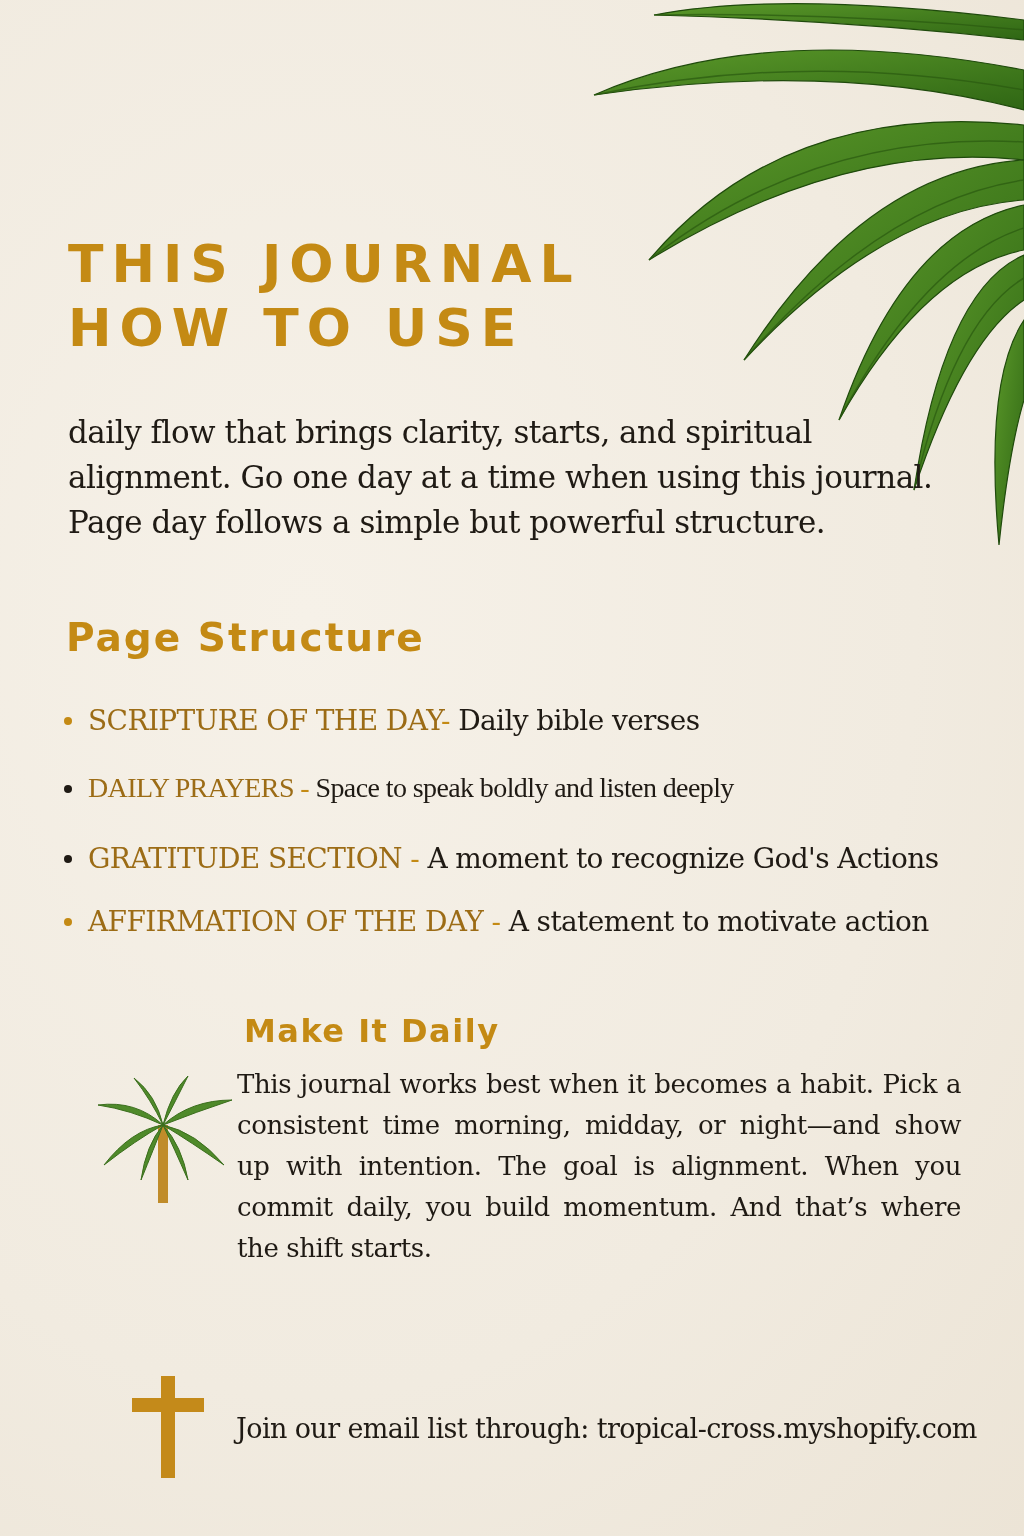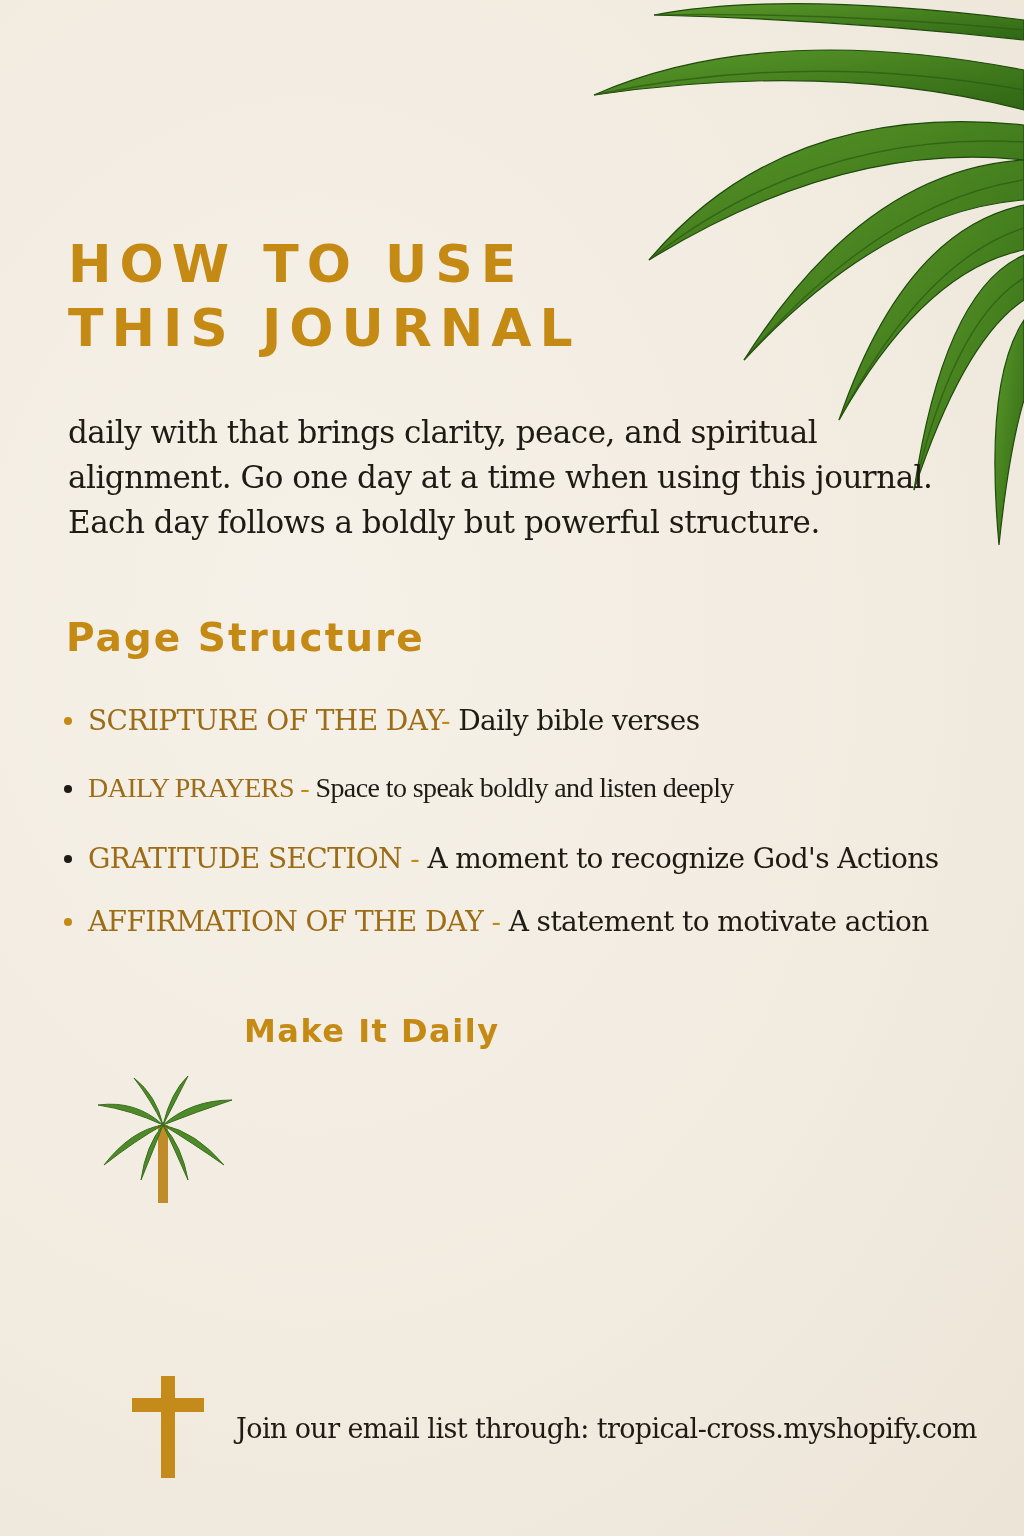--- a/index.html
+++ b/index.html
@@ -91,28 +91,28 @@
       <path d="M70 15 Q250 12 440 30"></path>
       <path d="M10 95 Q220 50 440 90"></path>
       <path d="M65 260 Q230 130 440 142"></path>
       <path d="M160 360 Q300 200 440 180"></path>
       <path d="M255 420 Q340 260 440 228"></path>
       <path d="M330 490 Q370 320 440 278"></path>
     </g>
   </svg>
 
   <h1 class="title">
+    <span style="display:block">THIS JOURNAL</span>
     <span style="display:block">HOW TO USE</span>
-    <span style="display:block">THIS JOURNAL</span>
   </h1>
 
   <p class="intro">
-    <span>daily with that brings clarity, peace, and spiritual</span>
+    <span>daily flow that brings clarity, starts, and spiritual</span>
     <span>alignment. Go one day at a time when using this journal.</span>
-    <span>Each day follows a boldly but powerful structure.</span>
+    <span>Page day follows a simple but powerful structure.</span>
   </p>
 
   <h2 class="sec-title">Page Structure</h2>
 
   <div class="list">
     <div class="li" style="left:64px; top:704px;">
       <span class="dot" style="background:#c48a14"></span><span class="key">SCRIPTURE OF THE DAY</span><span class="sep">- </span><span class="desc">Daily bible verses</span>
     </div>
     <div class="li" style="left:64px; top:772px;font-family:Liberation Serif, serif;">
       <span class="dot" style="background:#1f1a14"></span><span class="key">DAILY PRAYERS</span><span class="sep"> - </span><span class="desc">Space to speak boldly and listen deeply</span>
@@ -134,20 +134,21 @@
       <path d="M67 55 Q75 22 92 6 Q80 30 67 55 Z"></path>
       <path d="M67 55 Q40 30 2 35 Q35 40 67 55 Z"></path>
       <path d="M67 55 Q95 30 136 30 Q100 42 67 55 Z"></path>
       <path d="M67 55 Q35 60 8 95 Q40 70 67 55 Z"></path>
       <path d="M67 55 Q100 62 128 95 Q95 72 67 55 Z"></path>
       <path d="M67 55 Q50 75 45 110 Q58 78 67 55 Z"></path>
       <path d="M67 55 Q86 76 92 110 Q78 78 67 55 Z"></path>
     </g>
   </svg>
 
+  <p class="daily-body">This journal works best when it becomes a habit. Pick a consistent time morning, midday, or night—and show up with intention. The goal is alignment. When you commit daily, you build momentum. And that’s where the shift starts.</p>
 
   <svg class="cross-icon" viewBox="0 0 72 102">
     <rect x="29" y="0" width="14" height="102" fill="#c48a1a"></rect>
     <rect x="0" y="22" width="72" height="14" fill="#c48a1a"></rect>
   </svg>
 
 
   <p class="bonus-body">
     <span>Join our email list through: tropical-cross.myshopify.com</span>
   </p>

